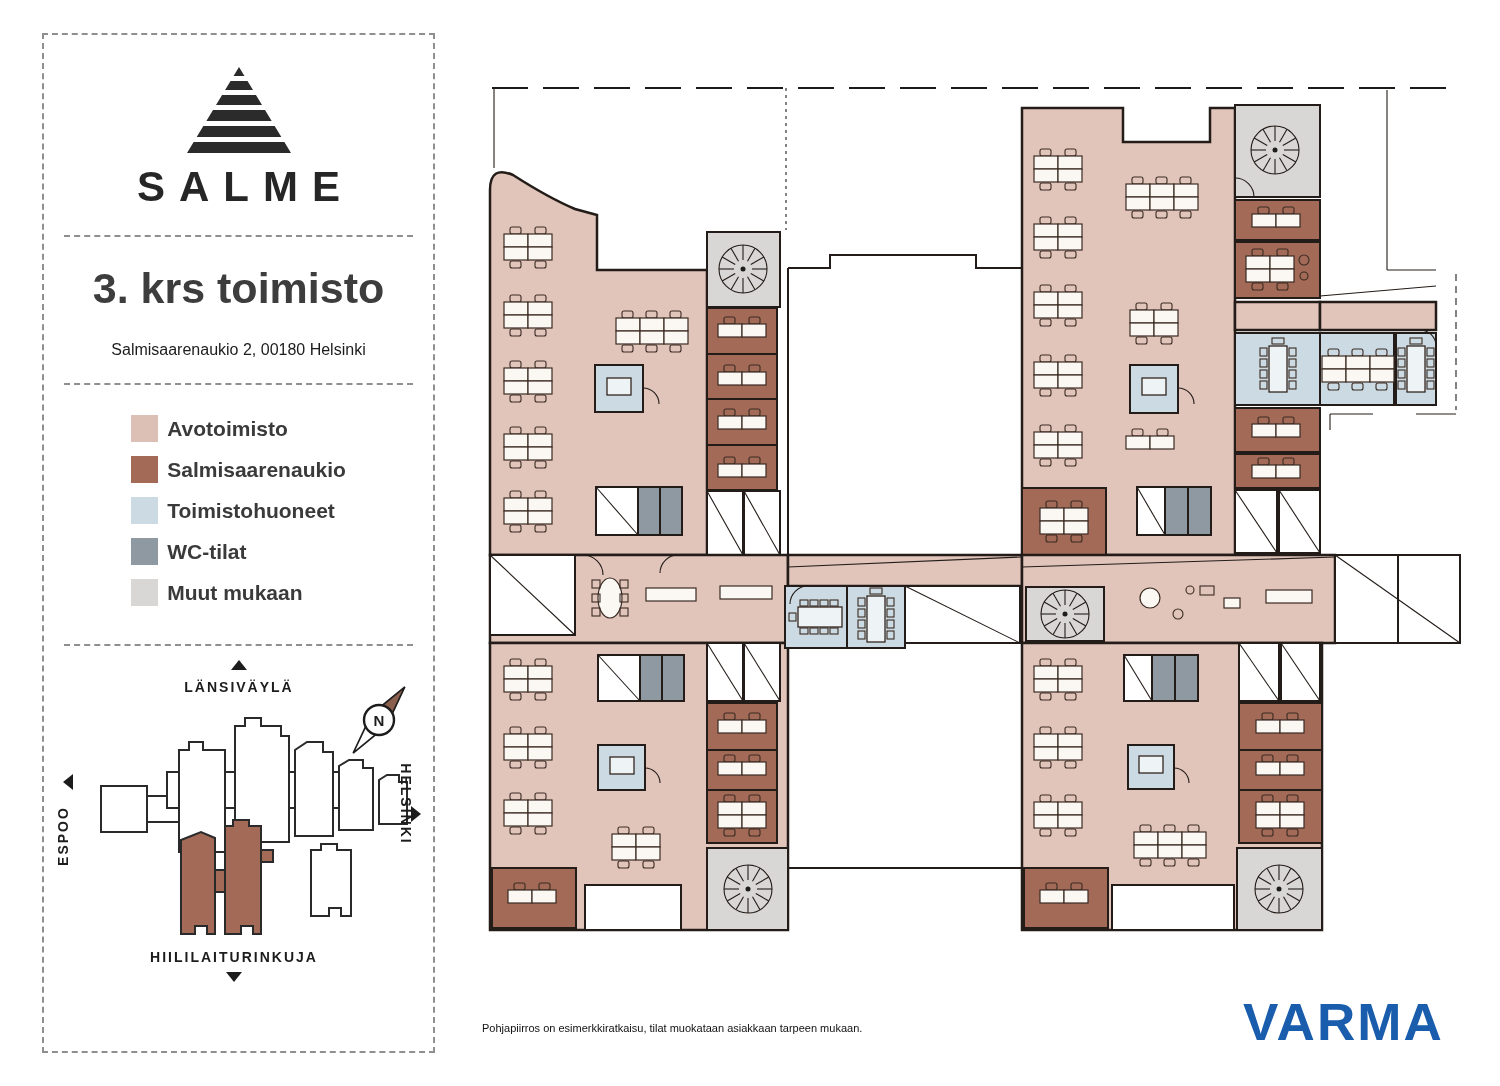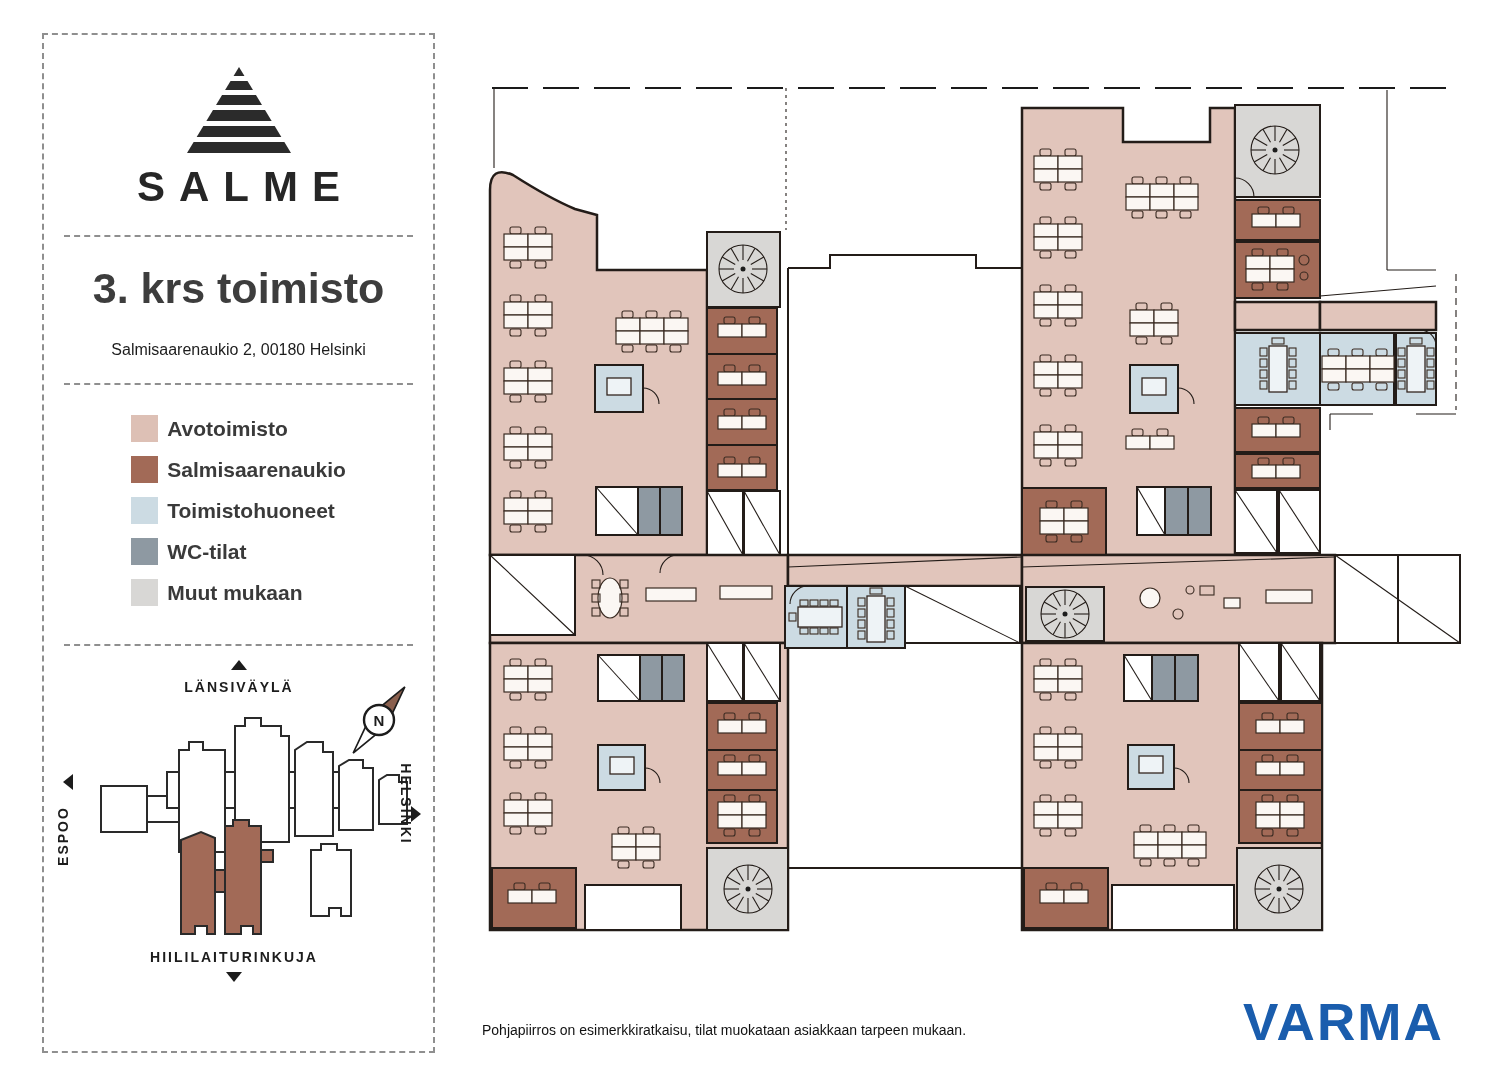--- a/index.html
+++ b/index.html
@@ -30,21 +30,21 @@
   .muut{fill:#d8d7d5;stroke:#231c18;stroke-width:2;}
   .whiteroom{fill:#ffffff;stroke:#231c18;stroke-width:2;}
   .wall{stroke:#231c18;fill:none;stroke-width:2;}
   .thin{stroke:#231c18;fill:none;stroke-width:1.1;}
   .bound{stroke:#1a1a1a;fill:none;stroke-width:2.2;}
   .furn{stroke:#3a2b22;stroke-width:1.2;fill:#fbf7f3;}
   .chair{stroke:#3a2b22;stroke-width:1.1;fill:none;}
   .tbl{fill:#eef3f6;stroke:#33261f;stroke-width:1.3;}
 
   
-  .footnote{position:absolute;left:482px;top:1022px;font-size:14px;color:#111;}
+  .footnote{position:absolute;left:482px;top:1022px;font-size:11px;color:#111;}
   .varma{position:absolute;left:1243px;top:993px;font-size:51px;font-weight:800;
          letter-spacing:2px;transform:scaleX(1.04);transform-origin:left;}
 
   
   .maptext{font-family:"Liberation Sans",sans-serif;font-weight:700;fill:#1c1c1c;}
 </style>
 </head>
 <body>
 
 <div class="page">

